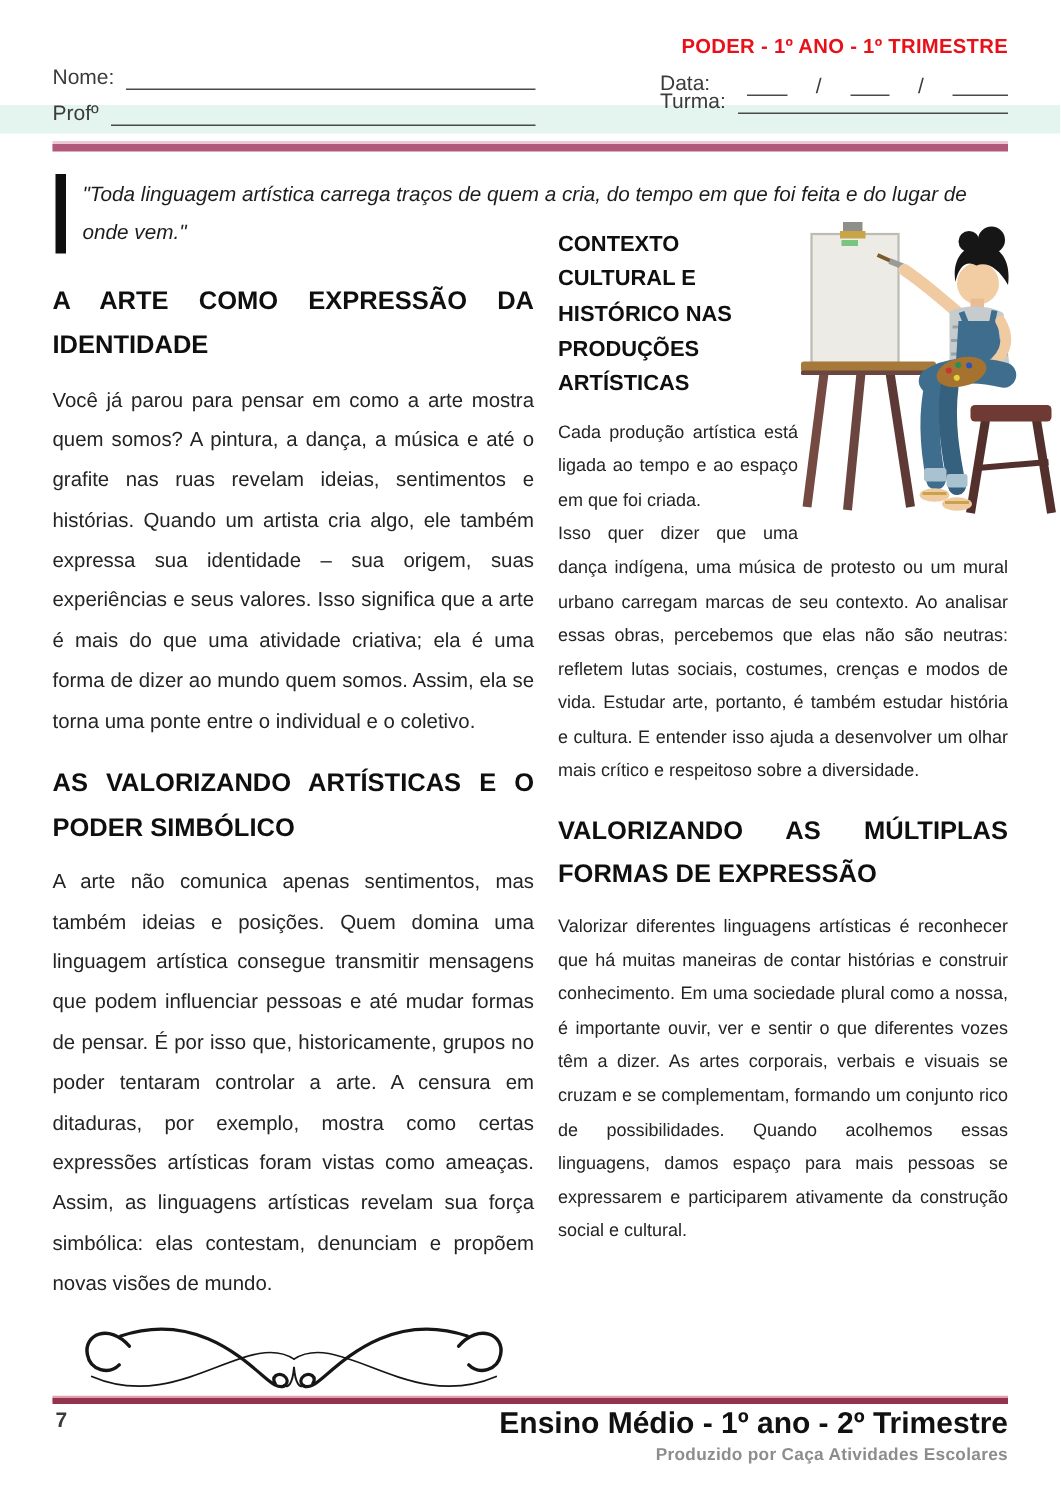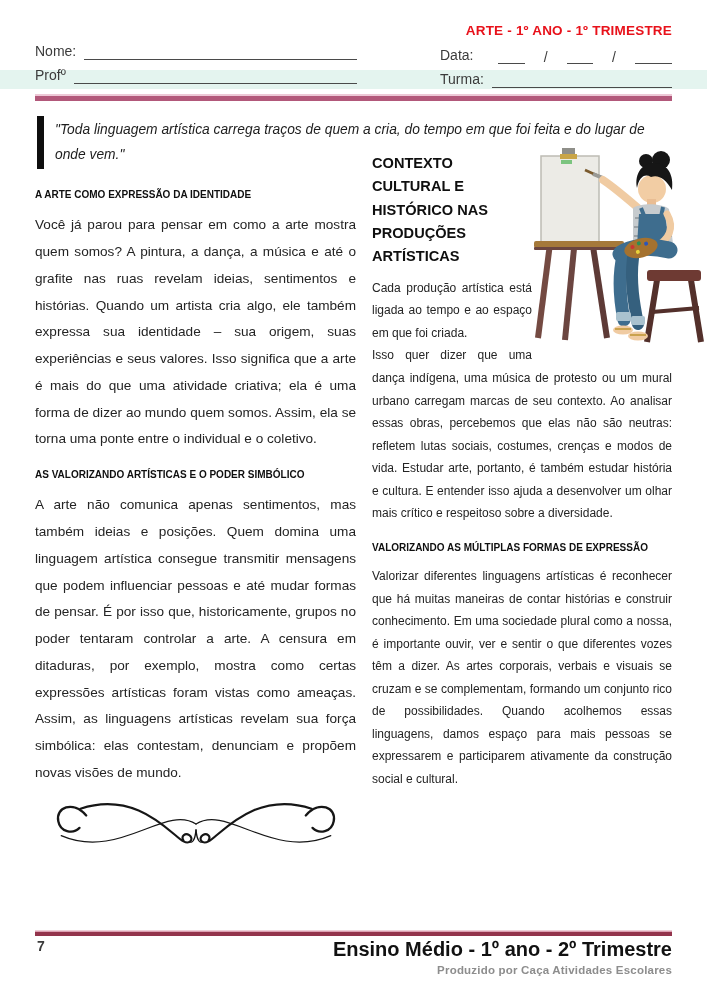--- a/index.html
+++ b/index.html
@@ -13,38 +13,38 @@
   
   .header { position:relative; height:96px; }
   .cyan-band { position:absolute; left:0; right:0; top:70px; height:19px; background:#e4f4ef; }
   .course-tag { position:absolute; top:23px; right:35px; font-size:13.5px; font-weight:bold; color:#e8111a; letter-spacing:.2px; }
   .fieldrow { position:absolute; display:flex; align-items:flex-end; font-size:14px; color:#3b3b3b; }
   .fieldrow .lbl { white-space:nowrap; padding-right:8px; line-height:1; padding-bottom:2px; }
   .wline { border-bottom:1.6px solid #4a4a4a; height:16px; }
   .row-nome  { left:35px; top:44px; width:322px; }
   .row-prof  { left:35px; top:68px; width:322px; }
   .row-data  { left:440px; top:48px; width:232px;gap:17px; }
-  .row-turma { left:440px; top:72px; width:232px; }
+  .row-turma { left:440px; top:60px; width:232px; }
   .row-nome .wline, .row-prof .wline, .row-turma .wline { flex:1; }
   .dslot1,.dslot2 { width:44px; } .dslot3 { width:62px; }
   .dsep { padding:0 2px 0 2px; line-height:1; color:#3b3b3b; }
   
   .rule-top { margin:0 35px; height:5px; background:#b2587a; box-shadow:0 -2px 0 #edc8d6; }
   
   .title-row { display:flex; justify-content:space-between; align-items:baseline; padding:11px 35px 0 35px; }
   .doc-title { font-size:15.5px; font-weight:800; color:#101010; letter-spacing:.2px; }
   .doc-code  { font-size:13.5px; font-weight:800; color:#101010; }
   
   .quote { margin:15px 35px 0 37px; border-left:7px solid #0e0e0e; padding:2px 0 2px 11px;
            font-style:italic; font-size:13.8px; line-height:1.78; color:#1d1d1d; }
   
   .columns { display:flex; gap:16px; padding:0 35px; margin-top:17px; align-items:flex-start; }
   .col-left  { width:321px; }
   .col-right { width:300px; margin-top:-34px; position:relative; }
-  h2.sec { font-size:10px; font-weight:800; color:#0f0f0f; text-align:justify; line-height:1.72; margin-bottom:9px; }
+  h2.sec { font-size:17px; font-weight:800; color:#0f0f0f; text-align:justify; line-height:1.72; margin-bottom:9px; }
   .col-left p.body  { font-size:13.6px; line-height:1.97; text-align:justify; margin-bottom:13px; color:#242424; }
   .col-right p.body { font-size:12px; line-height:1.88; text-align:justify; color:#242424; }
   .col-right h2.ctx { font-size:14.6px; font-weight:800; color:#0f0f0f; line-height:1.6; text-align:left; margin-bottom:8px; }
   .col-right h2.sec2 { margin-top:14px; }
   .paint-spacer { float:right; width:140px; height:198px; }
   .paint-art { position:absolute; top:-4px; right:-33px; width:172px; height:198px; pointer-events:none; }
   .pb { margin-bottom:12px; }
   .flourish-wrap { text-align:center; margin-top:10px; }
   
   .footer-rule { position:absolute; left:35px; right:35px; top:932px; height:4px; background:#93344c; box-shadow:0 -1.5px 0 #dda0b2; }
@@ -53,21 +53,21 @@
   .footer-l1 { font-size:20px; font-weight:800; color:#111111; }
   .footer-l2 { font-size:11.5px; font-weight:700; color:#8d8d8d; margin-top:3px; letter-spacing:.2px; }
 </style>
 </head>
 <body>
 
 <div class="page">
 
   <div class="header">
     <div class="cyan-band"></div>
-    <div class="course-tag">ARTE - 1º ANO - 1º TRIMESTRE</div>
+    <div class="course-tag">PODER - 1º ANO - 1º TRIMESTRE</div>
 
     <div class="fieldrow row-prof">
       <span class="lbl">Profº</span>
       <span class="wline"></span>
     </div>
     <div class="fieldrow row-nome">
       <span class="lbl">Nome:</span>
       <span class="wline"></span>
     </div>
     <div class="fieldrow row-data">

